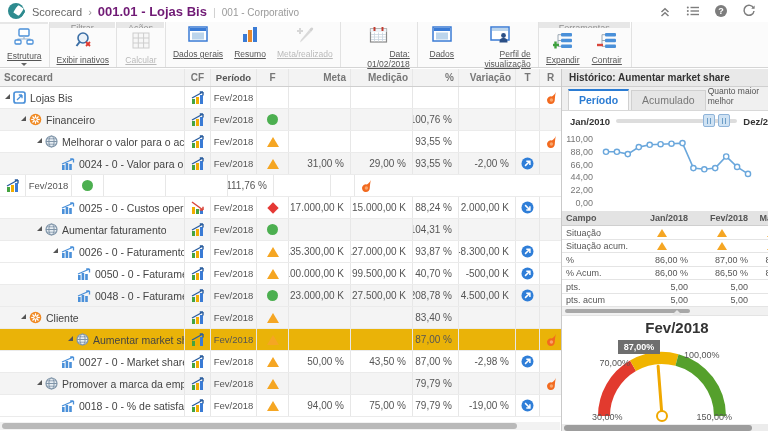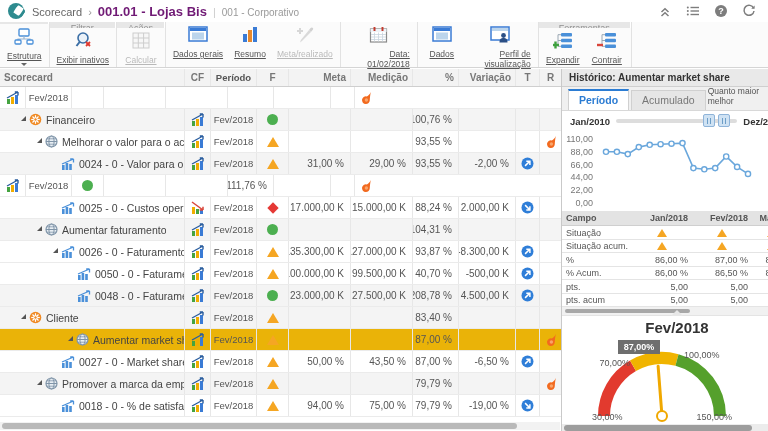--- a/index.html
+++ b/index.html
@@ -340,20 +340,30 @@
         <div class="th c-f">F</div>
         <div class="th c-meta">Meta</div>
         <div class="th c-med">Medição</div>
         <div class="th c-pct">%</div>
         <div class="th c-var">Variação</div>
         <div class="th c-t">T</div>
         <div class="th c-r">R</div>
       </div>
       <div class="tbody" id="tbody">
           <div class="trow">
+            <div class="td c-name" style="padding-left:5px">
+              <span class="caret"></span>
+              <span class="ticon">
+                <svg width="13" height="13" viewBox="0 0 13 13">
+                  <rect x="1" y="1" width="11" height="11" rx="2" fill="#fff" stroke="#4a90d9" stroke-width="1.7"></rect>
+                  <path d="M4 9 L9 4 M9 4 H5.8 M9 4 V7.2" stroke="#4a90d9" stroke-width="1.3" fill="none"></path>
+                </svg>
+              </span>
+              <span class="tlabel">Lojas Bis</span>
+            </div>
             <div class="td c-cf">
               <svg width="14" height="13" viewBox="0 0 14 13">
                 <rect x="1" y="8" width="3" height="5" fill="#44a340"></rect>
                 <rect x="5" y="6" width="3" height="7" fill="#f0ad00"></rect>
                 <rect x="9" y="4" width="3" height="9" fill="#3a7bd5"></rect>
                 <path d="M1 7 L12 1 M12 1 H8.8 M12 1 V4.4" stroke="#2a5d9e" stroke-width="1.4" fill="none"></path>
               </svg>
             </div>
             <div class="td c-per">Fev/2018</div>
             <div class="td c-f"></div>
@@ -781,21 +791,21 @@
                 <path d="M1 7 L12 1 M12 1 H8.8 M12 1 V4.4" stroke="#2a5d9e" stroke-width="1.4" fill="none"></path>
               </svg>
             </div>
             <div class="td c-per">Fev/2018</div>
             <div class="td c-f">
               <span class="shape yellow"></span>
             </div>
             <div class="td c-num c-meta">50,00 %</div>
             <div class="td c-num c-med">43,50 %</div>
             <div class="td c-num c-pct">87,00 %</div>
-            <div class="td c-num c-var">-6,50 %</div>
+            <div class="td c-num c-var">-2,98 %</div>
             <div class="td c-t">
               <svg width="13" height="13" viewBox="0 0 13 13">
                 <circle cx="6.5" cy="6.5" r="6" fill="#2f7ed8"></circle>
                 <path d="M4.1 8.9 L8.7 4.3 M5.3 4.3 H8.9 V7.9" stroke="#fff" stroke-width="1.5" fill="none"></path>
               </svg>
             </div>
             <div class="td c-r"></div>
           </div>
           <div class="trow alt">
             <div class="td c-name" style="padding-left:37px">

